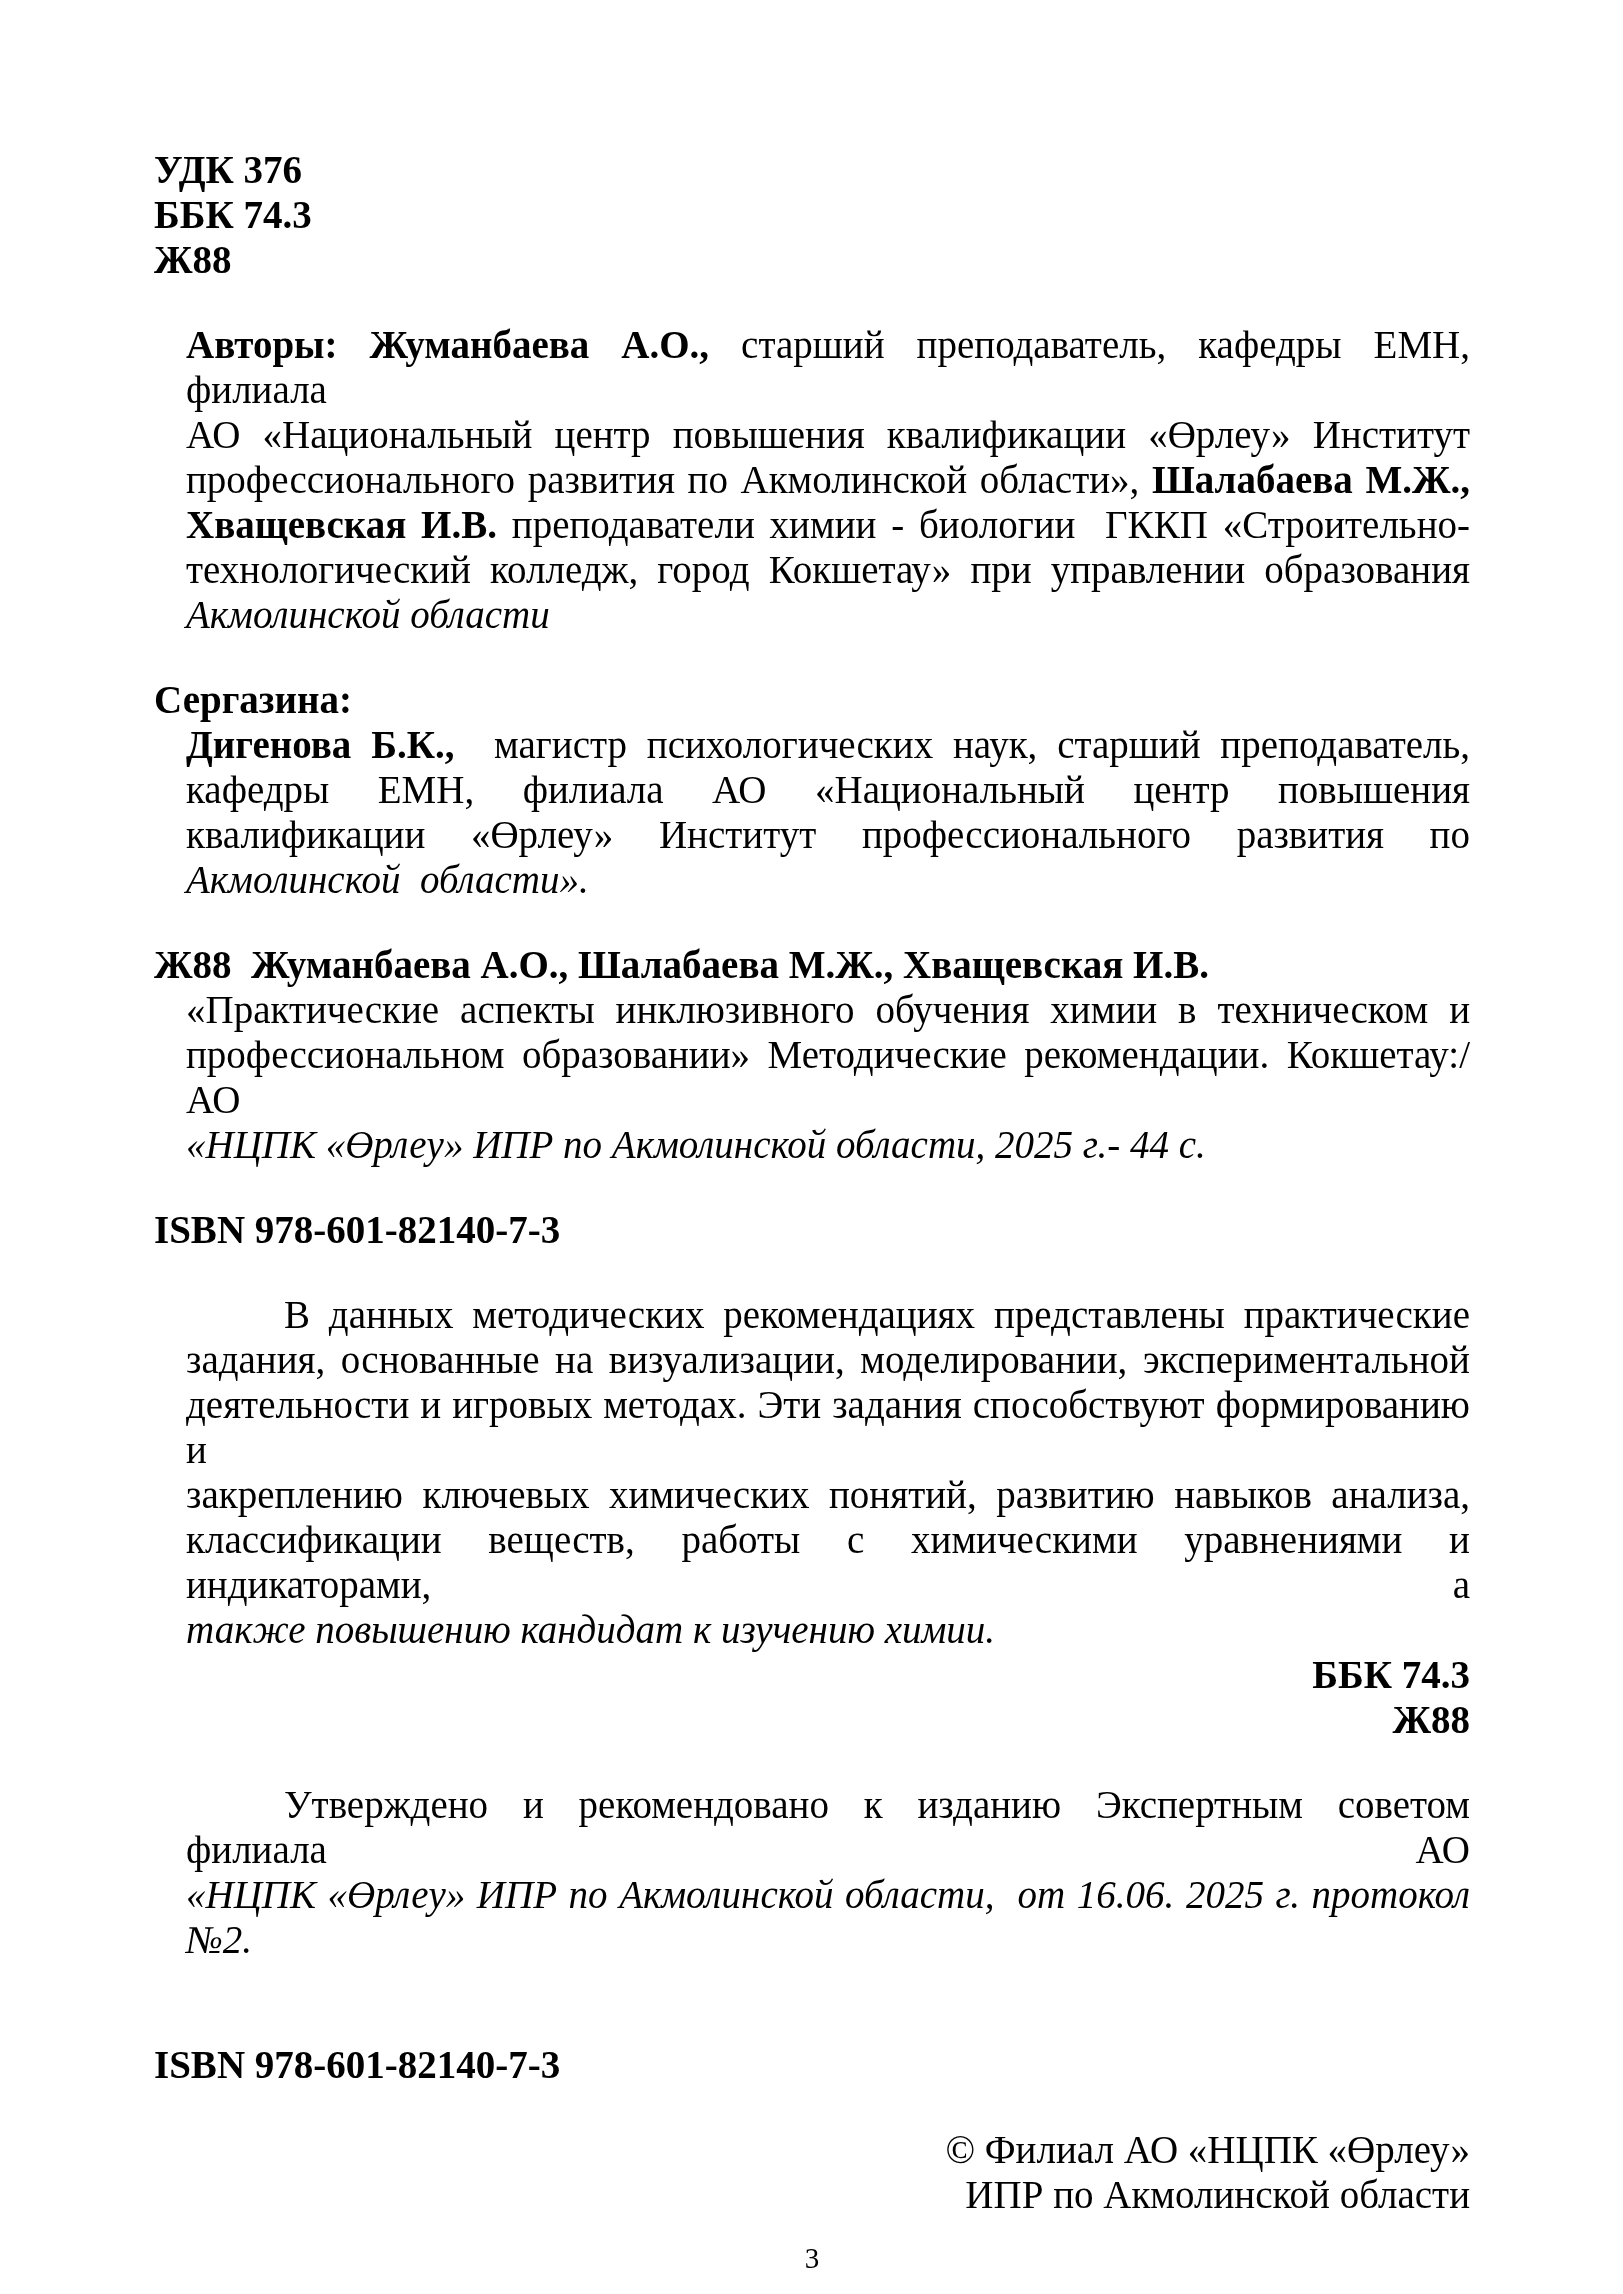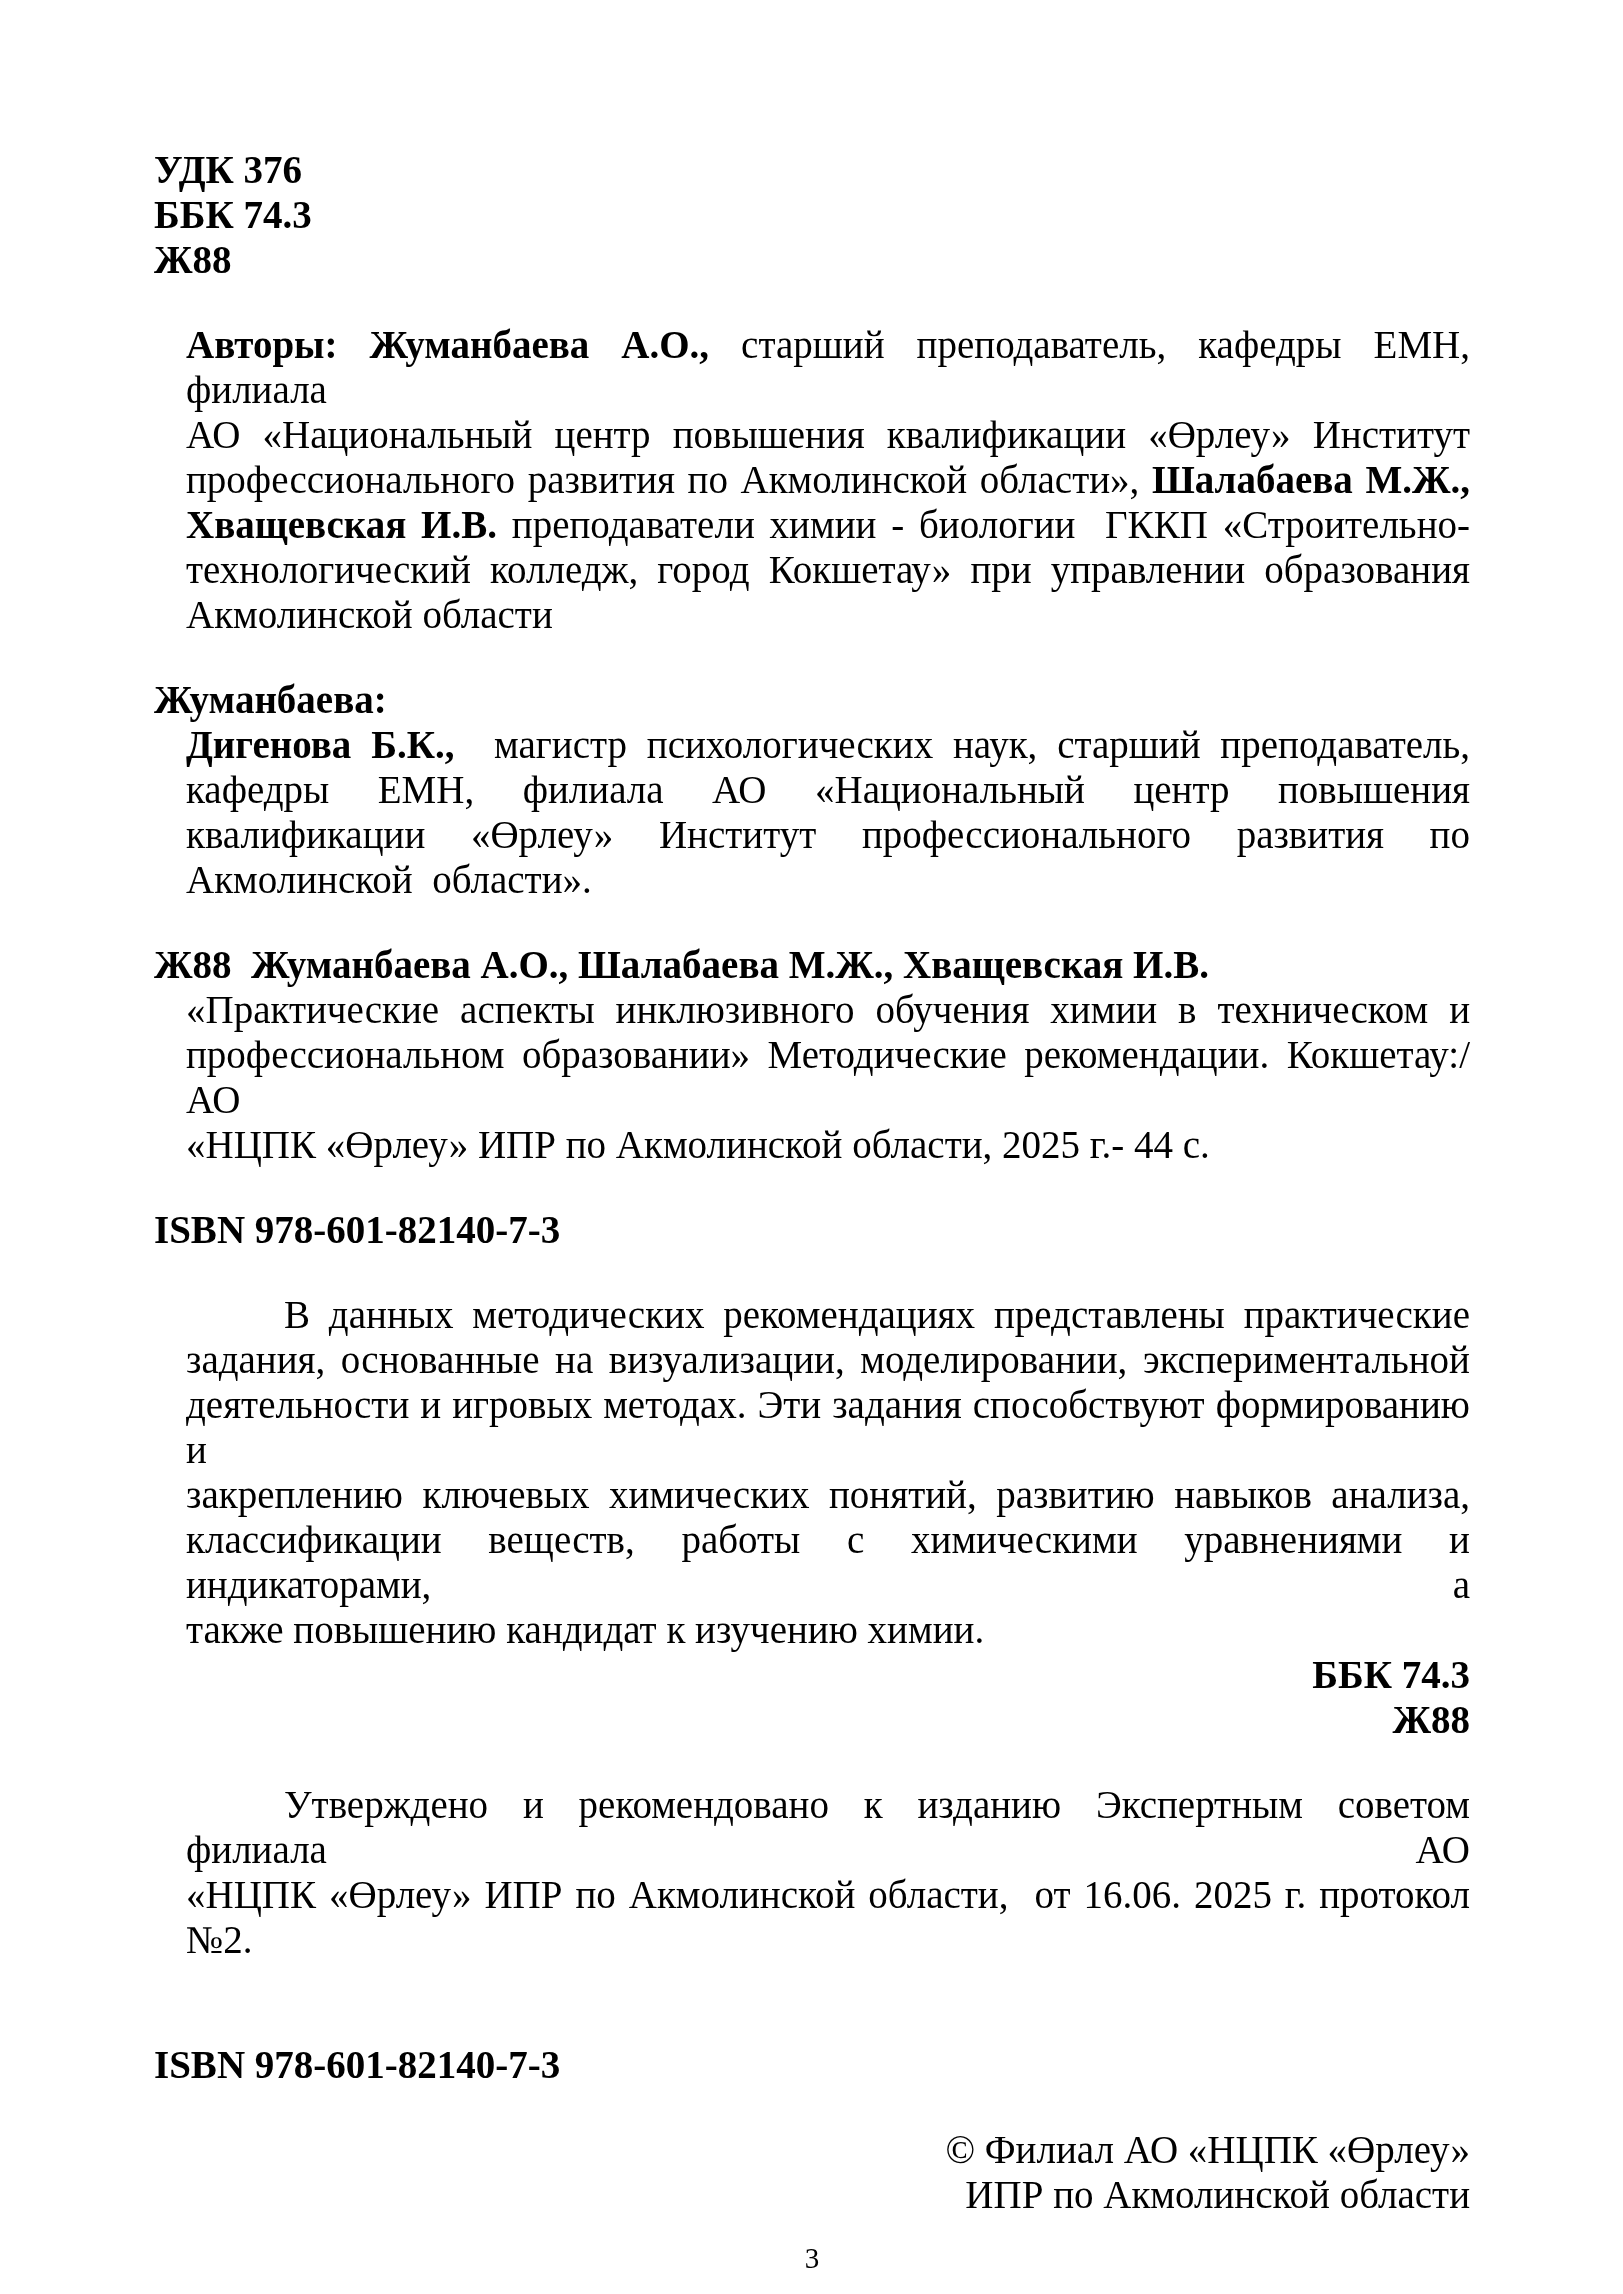--- a/index.html
+++ b/index.html
@@ -27,21 +27,21 @@
     line-height: 45px;
     white-space: normal;
   }
   
   .para.justify .line {
     text-align: justify;
     text-align-last: justify;
     text-justify: inter-word;
     margin-left: 32px;
   }
-  .para.justify .line.last { text-align-last: left; }
+  .para.justify .line.last { text-align-last: left; font-style: italic; }
   .para.left  .line { text-align: right;  text-align-last: left; }
   .para.right .line { text-align: right; text-align-last: right; }
   .line.indent { text-indent: 98px; }
   .b { font-weight: bold; }
   .spacer { height: 40px; }
   .footer-pagenum {
     margin-top: 21.6px;
     font-size: 29px;
     line-height: 39px;
     text-align: center;
@@ -65,21 +65,21 @@
       <div class="para justify">
         <div class="line"><span class="b">Авторы: Жуманбаева А.О.,</span><span> старший преподаватель, кафедры ЕМН, филиала</span></div>
         <div class="line"><span>АО «Национальный центр повышения квалификации «Өрлеу» Институт</span></div>
         <div class="line"><span>профессионального развития по Акмолинской области», </span><span class="b">Шалабаева М.Ж.,</span></div>
         <div class="line"><span class="b">Хващевская И.В.</span><span> преподаватели химии - биологии&nbsp; ГККП «Строительно-</span></div>
         <div class="line"><span>технологический колледж, город Кокшетау» при управлении образования</span></div>
         <div class="line last"><span>Акмолинской области</span></div>
       </div>
       <div class="spacer" style="height: 40px;"></div>
       <div class="para left">
-        <div class="line last"><span class="b">Жуманбаева:</span></div>
+        <div class="line last"><span class="b">Сергазина:</span></div>
       </div>
       <div class="para justify">
         <div class="line"><span class="b">Дигенова Б.К.,</span><span>&nbsp; магистр психологических наук, старший преподаватель,</span></div>
         <div class="line"><span>кафедры ЕМН, филиала АО «Национальный центр повышения</span></div>
         <div class="line"><span>квалификации «Өрлеу» Институт профессионального развития по</span></div>
         <div class="line last"><span>Акмолинской&nbsp; области».</span></div>
       </div>
       <div class="spacer" style="height: 40px;"></div>
       <div class="para left">
         <div class="line last"><span class="b">Ж88&nbsp; Жуманбаева А.О., Шалабаева М.Ж., Хващевская И.В.</span></div>

